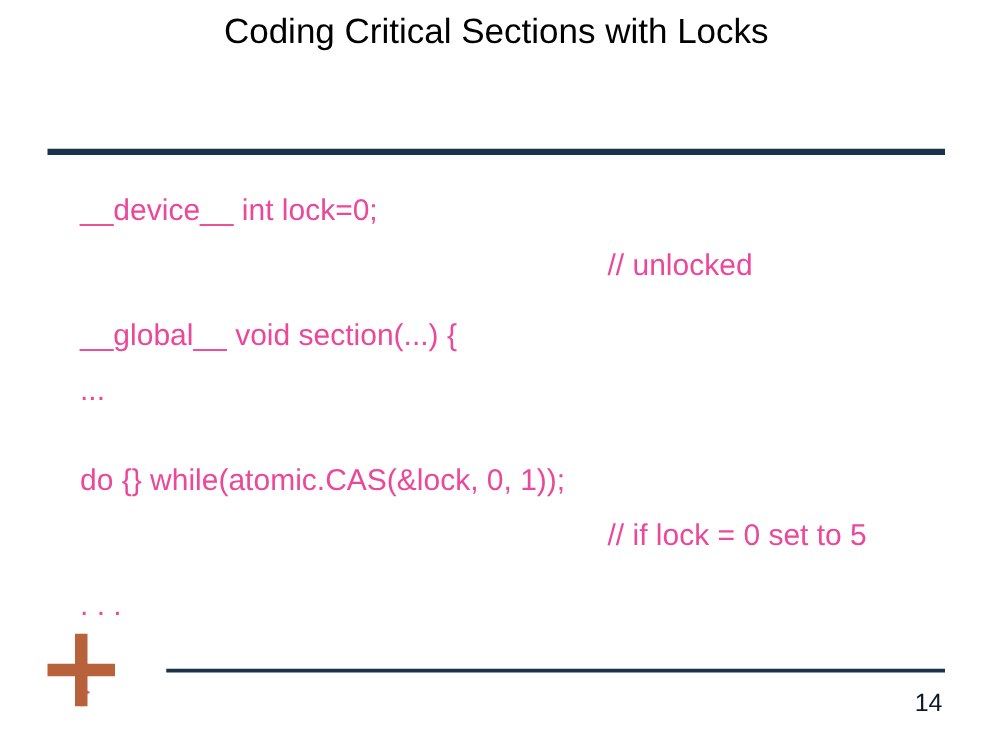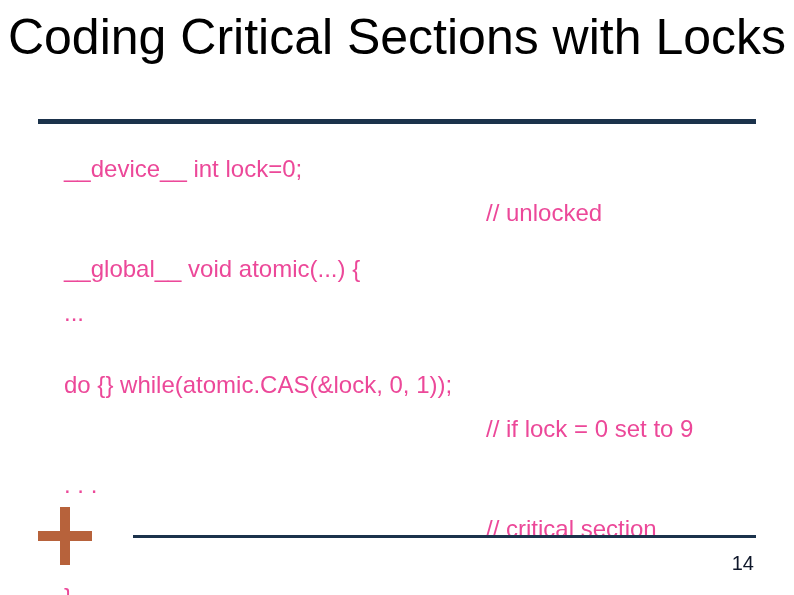--- a/index.html
+++ b/index.html
@@ -17,21 +17,21 @@
     width: 794px;
     height: 595px;
     background: #fff;
   }
   .title {
     position: absolute;
     top: 10px;
     left: 0;
     width: 794px;
     text-align: center;
-    font-size: 50px;
+    font-size: 28px;
     line-height: 1.08;
     color: #000;
     letter-spacing: 0px;
   }
   .title-rule-wrap {
     position: absolute;
     left: 38px;
     top: 119px;
     width: 718px;
     height: 28px;
@@ -132,40 +132,39 @@
   <div class="body">
 
     <div class="row">
       <div class="code-col">__device__ int lock=0;</div>
       <div class="comment-col">// unlocked</div>
     </div>
 
     <div class="spacer-sm"></div>
 
     <div class="row">
-      <div class="code-col">__global__ void atomic(...) {</div>
+      <div class="code-col">__global__ void section(...) {</div>
       <div class="comment-col"></div>
     </div>
     <div class="row">
       <div class="code-col">...</div>
       <div class="comment-col"></div>
     </div>
 
     <div class="spacer-sm"></div>
 
     <div class="row">
       <div class="code-col">do {} while(atomic.CAS(&amp;lock, 0, 1));</div>
-      <div class="comment-col">// if lock = 0 set to 9</div>
+      <div class="comment-col">// if lock = 0 set to 5</div>
     </div>
 
     <div class="spacer-sm"></div>
 
     <div class="row">
       <div class="code-col">. . .</div>
-      <div class="comment-col">// critical section</div>
     </div>
 
     <div class="spacer-md"></div>
 
     <div class="spacer-xs"></div>
     <div class="row">
       <div class="code-col">}</div>
       <div class="comment-col"></div>
     </div>
 

